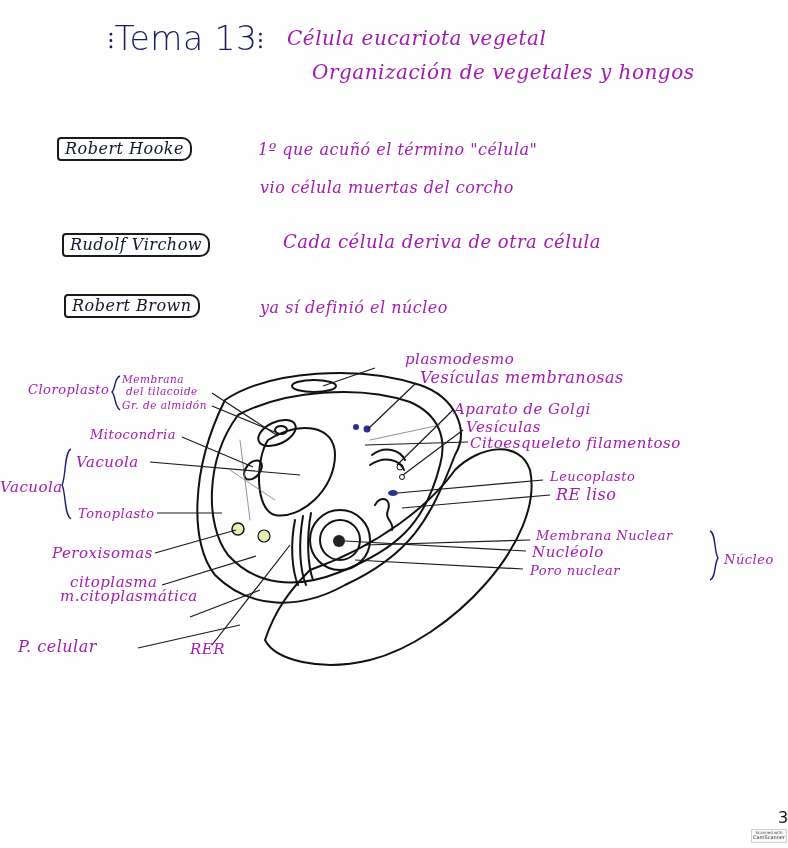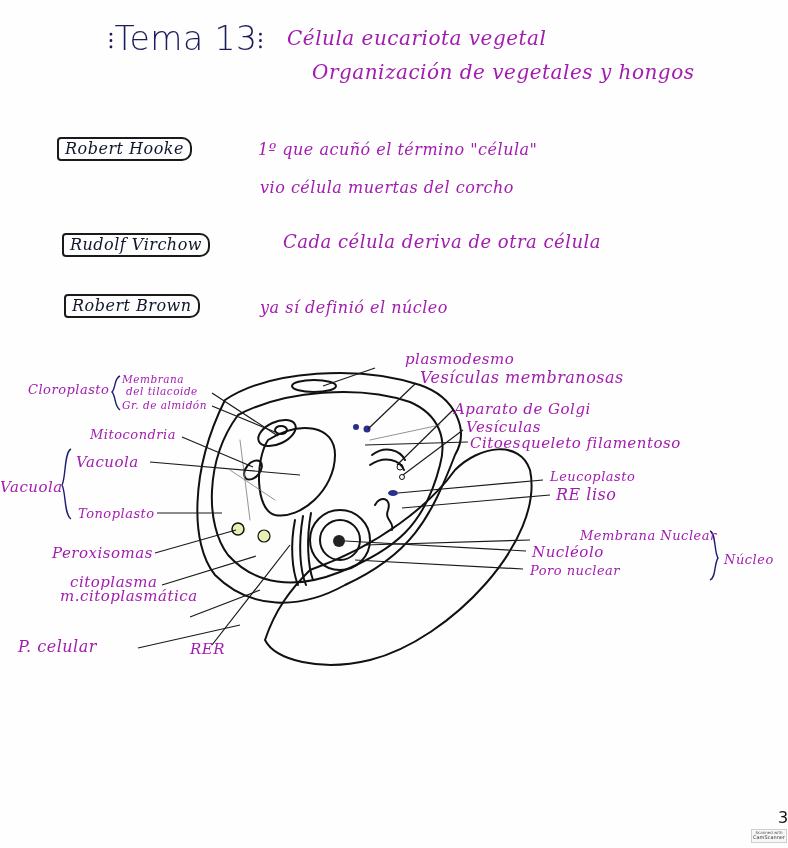--- a/index.html
+++ b/index.html
@@ -129,21 +129,21 @@
   <div class="hw t16" style="left:18px; top:639px;">P. celular</div>
   <div class="hw t15" style="left:190px; top:642px;">RER</div>
 
   <div class="hw t15" style="left:377px; top:352px;margin-left:28px;">plasmodesmo</div>
   <div class="hw t16" style="left:420px; top:370px;">Vesículas membranosas</div>
   <div class="hw t15" style="left:454px; top:402px;">Aparato de Golgi</div>
   <div class="hw t15" style="left:466px; top:420px;">Vesículas</div>
   <div class="hw t15" style="left:470px; top:436px;">Citoesqueleto filamentoso</div>
   <div class="hw t13" style="left:550px; top:470px;">Leucoplasto</div>
   <div class="hw t16" style="left:556px; top:487px;">RE liso</div>
-  <div class="hw t13" style="left:536px; top:529px;margin-left:44px;">Membrana Nuclear</div>
+  <div class="hw t13" style="left:536px; top:529px;">Membrana Nuclear</div>
   <div class="hw t15" style="left:532px; top:545px;">Nucléolo</div>
   <div class="hw t13" style="left:530px; top:564px;">Poro nuclear</div>
   <div class="hw t13" style="left:724px; top:553px;">Núcleo</div>
 
   <div class="pagenum">3</div>
   <div class="badge">
     <div>Scanned with</div>
     <div class="b2">CamScanner</div>
   </div>
 </div>

